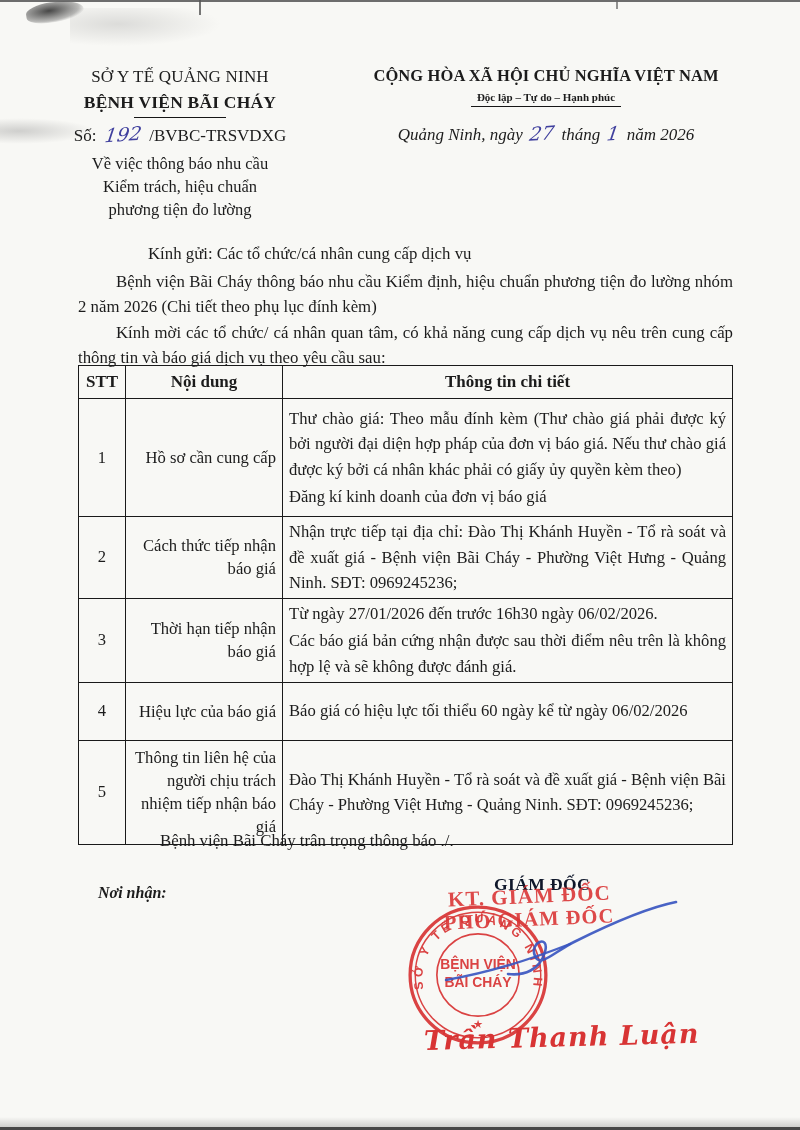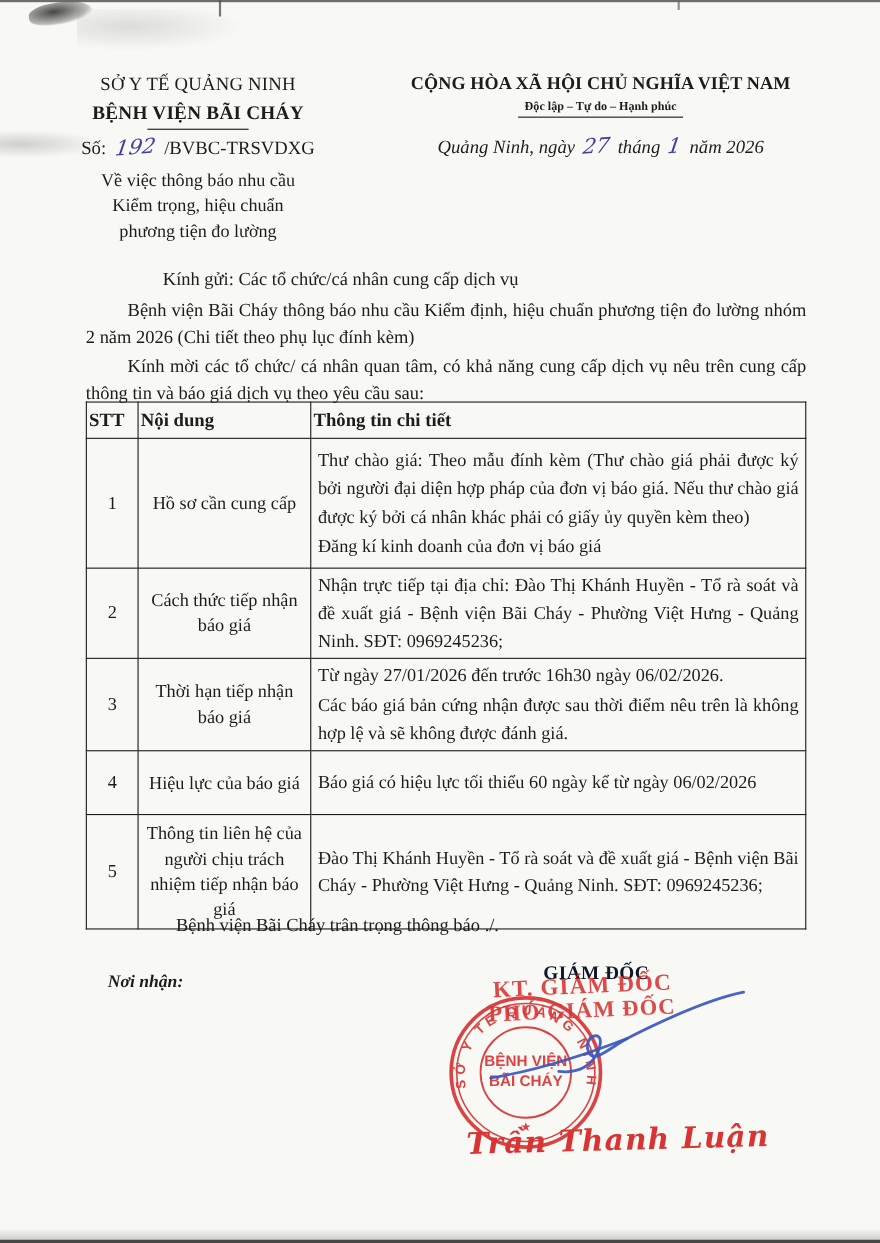--- a/index.html
+++ b/index.html
@@ -47,26 +47,26 @@
   .date-line .hand{font-size:19px;padding:0 3px;}
 
   
   .body-text{position:absolute;top:241px;left:78px;width:655px;font-size:16.8px;line-height:25.5px;}
   .salutation{margin:0 0 2px 70px;}
   .para{margin:0;text-indent:38px;text-align:justify;}
 
   
   table.req{position:absolute;top:365px;left:78px;width:654px;border-collapse:collapse;table-layout:fixed;}
   table.req td,table.req th{border:1.7px solid #1a1a1a;font-size:16.6px;vertical-align:middle;padding:2px 6px;}
-  table.req th{font-size:17px;font-weight:bold;text-align:left;height:26px;padding:3px 2px;}
+  table.req th{font-size:17px;font-weight:bold;text-align:center;height:26px;padding:3px 2px;}
   .col-stt{width:47px;}
   .col-topic{width:157px;}
   .col-detail{width:450px;}
   td.c-stt{text-align:center;}
-  td.c-topic{text-align:center;line-height:23px;padding:4px 8px;}
+  td.c-topic{text-align:right;line-height:23px;padding:4px 8px;}
   td.c-detail{line-height:25.5px;text-align:justify;padding:3px 10px 3px 9px;}
   td.c-detail .dline{display:block;}
   td.c-detail .dline + .dline{margin-top:2px;}
   tr.r1 td{height:113px;}
   tr.r2 td{height:75px;}
   tr.r3 td{height:79px;}
   tr.r4 td{height:53px;}
   tr.r5 td{height:99px;}
 
   
@@ -105,21 +105,21 @@
     <div class="org-parent">SỞ Y TẾ QUẢNG NINH</div>
     <div class="org-name">BỆNH VIỆN BÃI CHÁY</div>
     <div class="org-underline"></div>
     <div class="doc-number">
       <span>Số:</span>
       <span class="hand" style="color:#40409e;">192</span>
       <span>/BVBC-TRSVDXG</span>
     </div>
     <div class="subject">
       <div>Về việc thông báo nhu cầu</div>
-      <div>Kiểm trọng, hiệu chuẩn</div>
+      <div>Kiểm trách, hiệu chuẩn</div>
       <div>phương tiện đo lường</div>
     </div>
   </div>
 
   <div class="hdr-right">
     <div class="motto1">CỘNG HÒA XÃ HỘI CHỦ NGHĨA VIỆT NAM</div>
     <div><span class="motto2">Độc lập – Tự do – Hạnh phúc</span></div>
     <div class="date-line">
       <span>Quảng Ninh, ngày</span>
       <span class="hand" style="color:#40409e;">27</span>

